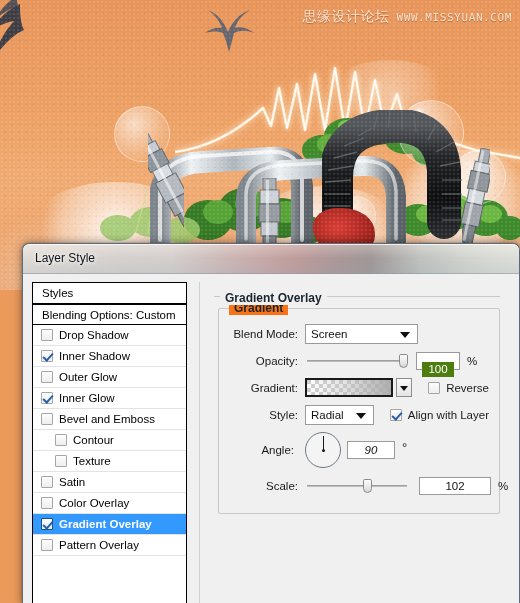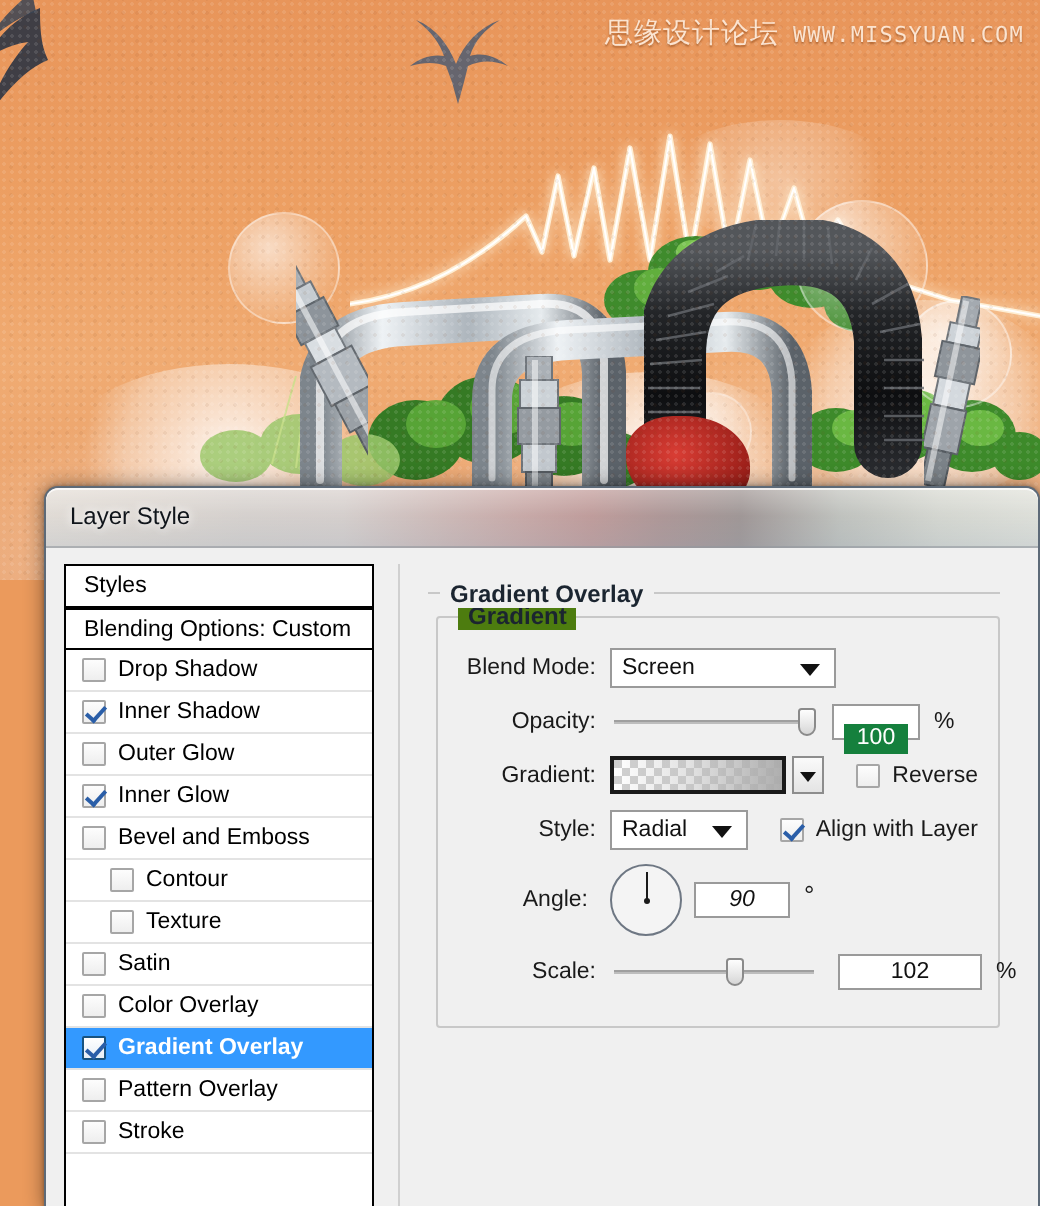--- a/index.html
+++ b/index.html
@@ -233,21 +233,21 @@
   .fieldset {
     position: relative;
     margin: 2px 10px 0 4px;
     border: 1px solid #c8c8c8;
     border-radius: 2px;
     padding: 13px 10px 12px 10px;
   }
   .fieldset > .legend {
     position: absolute;
     top: -8px; left: 10px;
-    background: #4d7c0f;
+    background: #f97316;
     padding: 0 5px;
     font-size: 12px;
     font-weight: bold;
     color: #1b2530;
   }
 
   .field-row {
     display: flex;
     align-items: center;
     height: 23px;
@@ -319,21 +319,21 @@
     align-items: center;
     justify-content: center;
     flex: 0 0 auto;
   }
   #opacity-value {
     width: 44px;
     margin-left: 7px;
     background: #ffffff;
   }
   #opacity-value span {
-    background: #15803d;
+    background: #4d7c0f;
     color: #ffffff;
     padding: 0 6px;
     display:inline-block;
     line-height: 15px;
     margin-top: 18px;
   }
   #angle-value { width: 48px; margin-left: 6px; font-style: italic; }
   #scale-value { width: 72px; margin-left: 10px; }
 
   .unit { font-size: 11.5px; color: #1a1a1a; margin-left: 7px; }
@@ -663,24 +663,20 @@
           <span>Color Overlay</span>
         </div>
         <div class="list-row selected">
           <span class="cb checked"></span>
           <span>Gradient Overlay</span>
         </div>
         <div class="list-row">
           <span class="cb"></span>
           <span>Pattern Overlay</span>
         </div>
-        <div class="list-row">
-          <span class="cb"></span>
-          <span>Stroke</span>
-        </div>
       </div>
 
       <div id="right-panel">
 
         <div class="group-outer">
           <div class="group-rule"></div>
           <span class="group-title">Gradient Overlay</span>
         </div>
 
         <div class="fieldset">

